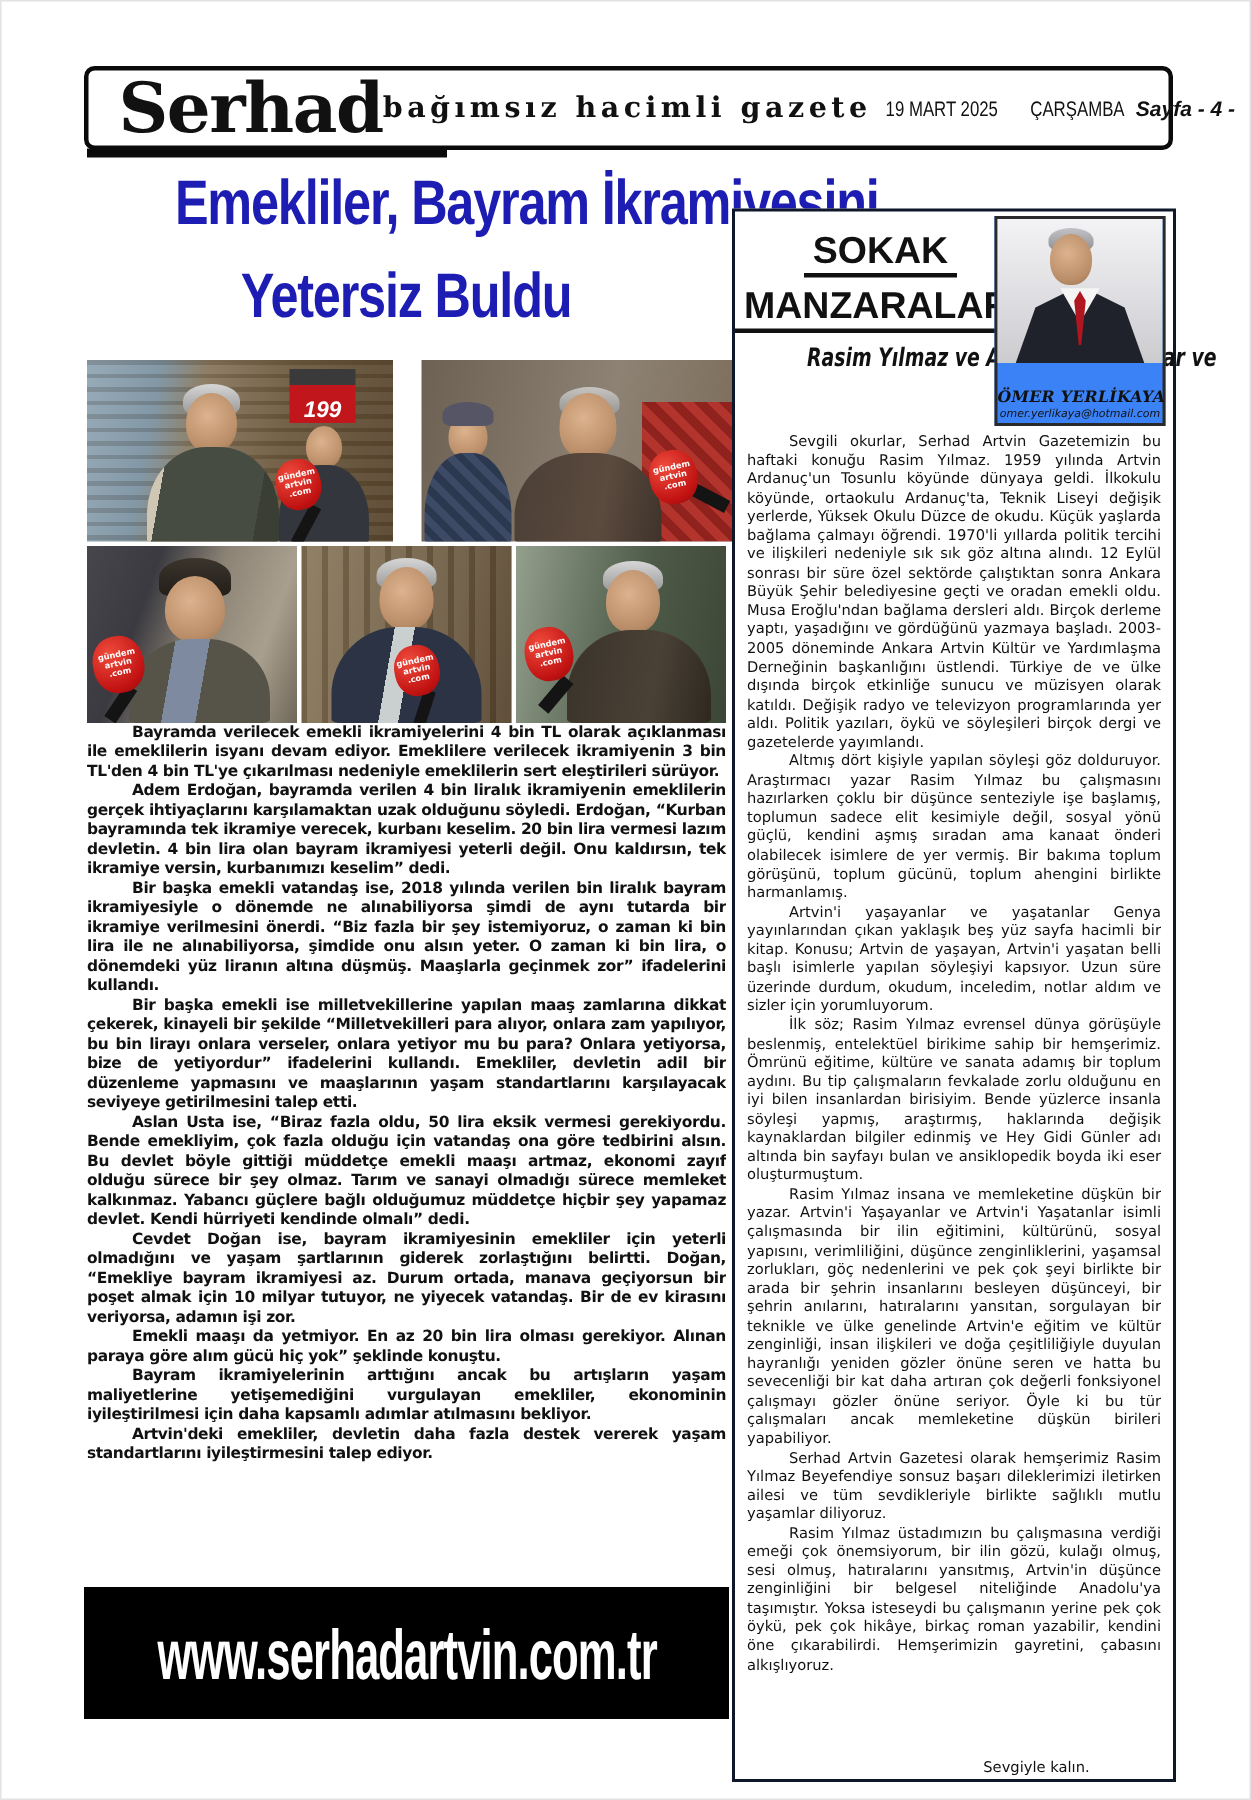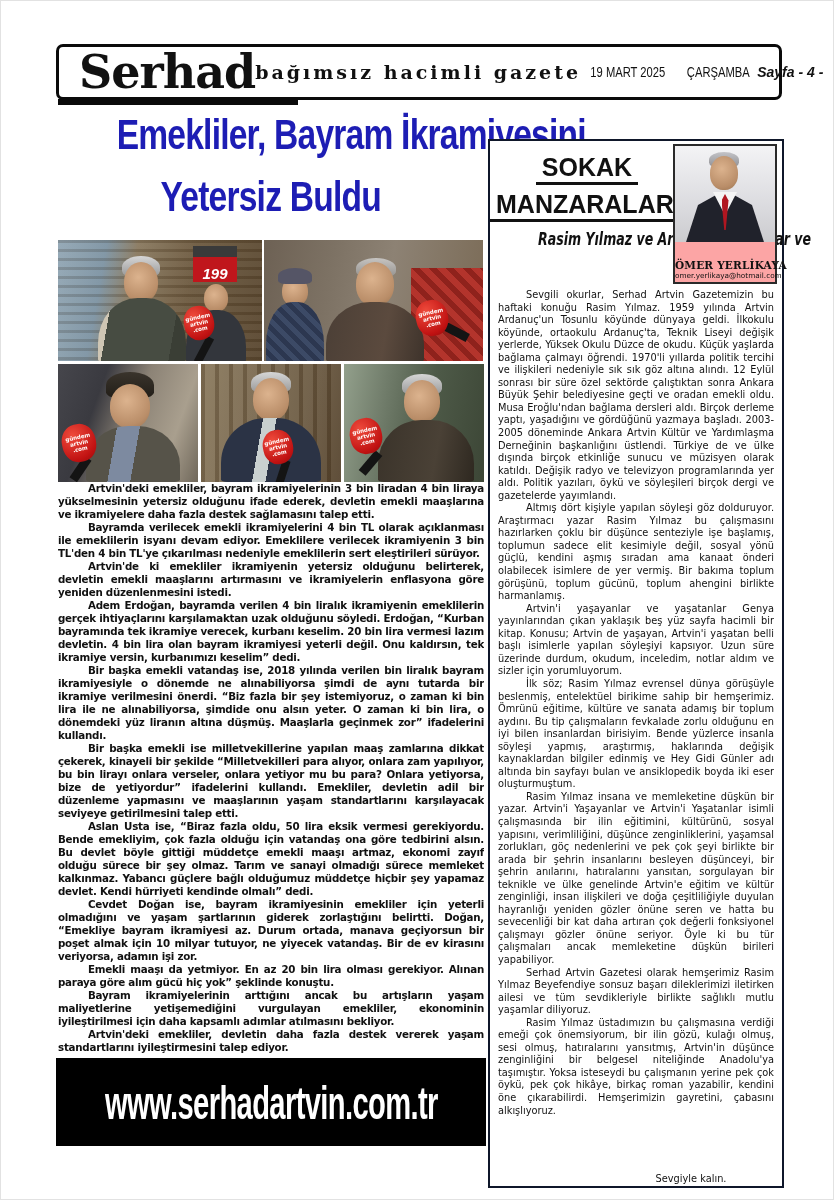--- a/index.html
+++ b/index.html
@@ -22,21 +22,21 @@
   #masthead-underline{position:absolute;left:58px;top:99px;width:240px;height:6px;
     background:#0a0a0a;}
   
   #headline{position:absolute;left:58px;top:104px;width:426px;height:132px;
     text-align:center;font-family:"Liberation Sans",sans-serif;font-weight:bold;
     line-height:62px;font-size:42px;}
   #headline .squeeze{display:inline-block;transform:scaleX(.8);white-space:nowrap;
     letter-spacing:-1px;}
   #photo-grid{position:absolute;left:58px;top:240px;width:426px;height:242px;
     display:grid;grid-template-columns:204px 219px;grid-template-rows:121px 118px;
-    gap:2px;}
+    gap:19px;}
   #photo-grid .cell{position:relative;overflow:hidden;}
   #photo-row2{position:absolute;left:58px;top:364px;width:426px;height:118px;
     display:grid;grid-template-columns:140px 140px 140px;gap:3px;}
   .slats{position:absolute;inset:0;background:repeating-linear-gradient(180deg,
     rgba(45,28,10,.20) 0 3px,rgba(255,255,255,.05) 3px 9px);}
   .vslats{position:absolute;inset:0;background:repeating-linear-gradient(90deg,
     rgba(45,28,10,.22) 0 4px,rgba(255,255,255,.05) 4px 14px);}
   .head{position:absolute;border-radius:50% 50% 45% 45%;
     background:radial-gradient(circle at 42% 38%,#dcb38e,#b98d68 68%,#96714f);}
   .hair{position:absolute;border-radius:50% 50% 35% 35%;
@@ -67,22 +67,22 @@
   
   #column-box{position:absolute;left:488px;top:104px;width:296px;height:1049px;
     border:2px solid #0f172a;box-sizing:border-box;background:#fff;margin-top:35px;}
   #column-title{position:absolute;left:0;top:8px;width:194px;text-align:center;
     font-family:"Liberation Sans",sans-serif;font-weight:bold;font-size:25px;
     line-height:37px;}
   #column-title span{border-bottom:3px solid #111;padding:0 6px 1px 6px;}
   #column-subtitle{position:absolute;left:0;top:80px;width:200px;text-align:center;
     font-style:italic;font-weight:bold;font-size:17px;line-height:37px;}
   #column-subtitle .squeeze{display:inline-block;transform:scaleX(.74);white-space:nowrap;}
-  #author-box{position:absolute;right:5px;top:3px;width:104px;height:140px;
-    border:2px solid #2a2a2a;box-sizing:border-box;background:#fca5a5;}
+  #author-box{position:absolute;right:5px;top:3px;width:114px;height:140px;
+    border:2px solid #2a2a2a;box-sizing:border-box;background:#3b82f6;font-style:italic;}
   #author-art{position:relative;width:100%;height:96px;overflow:hidden;
     background:linear-gradient(180deg,#f3f3f5,#dadade 65%,#cccccf);}
   .suit{position:absolute;left:5%;bottom:-2px;width:90%;height:52%;
     background:#20222b;clip-path:polygon(6% 100%,20% 22%,40% 2%,60% 2%,80% 22%,94% 100%);}
   .shirt{position:absolute;left:38%;bottom:28%;width:24%;height:24%;background:#f4f4f4;
     clip-path:polygon(0 0,100% 0,50% 100%);}
   .tie{position:absolute;left:46.5%;bottom:12%;width:7%;height:38%;background:#b01620;
     clip-path:polygon(50% 0,100% 18%,60% 100%,40% 100%,0 18%);}
   #author-caption{position:absolute;left:0;bottom:2px;width:100%;text-align:center;}
   #author-name{font-family:"DejaVu Serif",serif;font-weight:bold;font-size:10.5px;
@@ -181,23 +181,21 @@
       <div class="micstick" style="left:22px;top:86px;width:9px;height:26px;transform:rotate(40deg);"></div>
       <div class="mic" style="left:6px;top:54px;width:32px;height:36px;">
         <span>gündem</span>
         <span>artvin</span>
         <span>.com</span>
       </div>
     </div>
   </div>
 
   <div id="article-body">
-      <p>Artvin'deki emekliler, bayram ikramiyelerinin 3 bin liradan 4 bin liraya yükselmesinin yetersiz olduğunu ifade ederek, devletin emekli maaşlarına ve ikramiyelere daha fazla destek sağlamasını talep etti.</p>
       <p>Bayramda verilecek emekli ikramiyelerini 4 bin TL olarak açıklanması ile emeklilerin isyanı devam ediyor. Emeklilere verilecek ikramiyenin 3 bin TL'den 4 bin TL'ye çıkarılması nedeniyle emeklilerin sert eleştirileri sürüyor.</p>
-      <p>Artvin'de ki emekliler ikramiyenin yetersiz olduğunu belirterek, devletin emekli maaşlarını artırmasını ve ikramiyelerin enflasyona göre yeniden düzenlenmesini istedi.</p>
       <p>Adem Erdoğan, bayramda verilen 4 bin liralık ikramiyenin emeklilerin gerçek ihtiyaçlarını karşılamaktan uzak olduğunu söyledi. Erdoğan, “Kurban bayramında tek ikramiye verecek, kurbanı keselim. 20 bin lira vermesi lazım devletin. 4 bin lira olan bayram ikramiyesi yeterli değil. Onu kaldırsın, tek ikramiye versin, kurbanımızı keselim” dedi.</p>
       <p>Bir başka emekli vatandaş ise, 2018 yılında verilen bin liralık bayram ikramiyesiyle o dönemde ne alınabiliyorsa şimdi de aynı tutarda bir ikramiye verilmesini önerdi. “Biz fazla bir şey istemiyoruz, o zaman ki bin lira ile ne alınabiliyorsa, şimdide onu alsın yeter. O zaman ki bin lira, o dönemdeki yüz liranın altına düşmüş. Maaşlarla geçinmek zor” ifadelerini kullandı.</p>
       <p>Bir başka emekli ise milletvekillerine yapılan maaş zamlarına dikkat çekerek, kinayeli bir şekilde “Milletvekilleri para alıyor, onlara zam yapılıyor, bu bin lirayı onlara verseler, onlara yetiyor mu bu para? Onlara yetiyorsa, bize de yetiyordur” ifadelerini kullandı. Emekliler, devletin adil bir düzenleme yapmasını ve maaşlarının yaşam standartlarını karşılayacak seviyeye getirilmesini talep etti.</p>
       <p>Aslan Usta ise, “Biraz fazla oldu, 50 lira eksik vermesi gerekiyordu. Bende emekliyim, çok fazla olduğu için vatandaş ona göre tedbirini alsın. Bu devlet böyle gittiği müddetçe emekli maaşı artmaz, ekonomi zayıf olduğu sürece bir şey olmaz. Tarım ve sanayi olmadığı sürece memleket kalkınmaz. Yabancı güçlere bağlı olduğumuz müddetçe hiçbir şey yapamaz devlet. Kendi hürriyeti kendinde olmalı” dedi.</p>
       <p>Cevdet Doğan ise, bayram ikramiyesinin emekliler için yeterli olmadığını ve yaşam şartlarının giderek zorlaştığını belirtti. Doğan, “Emekliye bayram ikramiyesi az. Durum ortada, manava geçiyorsun bir poşet almak için 10 milyar tutuyor, ne yiyecek vatandaş. Bir de ev kirasını veriyorsa, adamın işi zor.</p>
       <p>Emekli maaşı da yetmiyor. En az 20 bin lira olması gerekiyor. Alınan paraya göre alım gücü hiç yok” şeklinde konuştu.</p>
       <p>Bayram ikramiyelerinin arttığını ancak bu artışların yaşam maliyetlerine yetişemediğini vurgulayan emekliler, ekonominin iyileştirilmesi için daha kapsamlı adımlar atılmasını bekliyor.</p>
       <p>Artvin'deki emekliler, devletin daha fazla destek vererek yaşam standartlarını iyileştirmesini talep ediyor.</p>
     </div>
 

